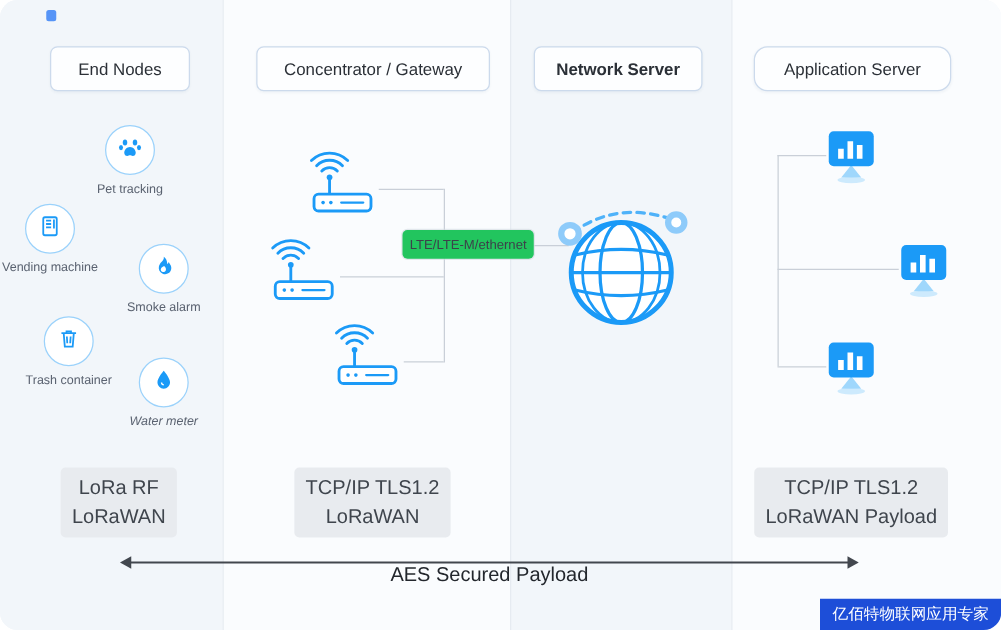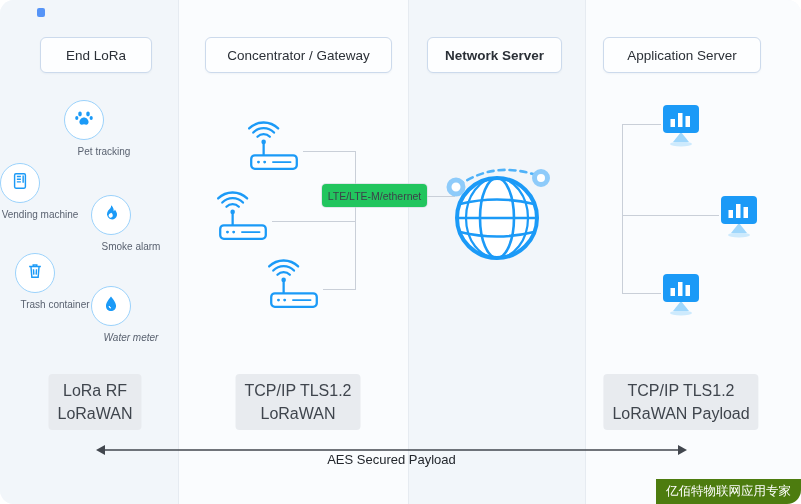--- a/index.html
+++ b/index.html
@@ -12,21 +12,21 @@
   .col-1{left:0;width:178px;background:#f2f6fa;}
   .col-2{left:178px;width:230px;background:#fafcfe;border-left:1px solid #e6ebf1;}
   .col-3{left:408px;width:177px;background:#f2f6fa;border-left:1px solid #e6ebf1;}
   .col-4{left:585px;width:216px;background:#fafcfe;border-left:1px solid #e6ebf1;}
 
   .pill{
     position:absolute;display:flex;align-items:center;justify-content:center;
     background:#fdfeff;border:1px solid #ccdaec;border-radius:6px;
     font-size:13.5px;color:#2b3037;box-shadow:0 1px 2px rgba(40,70,110,.05);
   }
-  .node{position:absolute;width:80px;display:flex;flex-direction:column;}
+  .node{position:absolute;width:80px;display:flex;flex-direction:column;align-items:center;}
   .node .circle{
     width:38px;height:38px;border:1.6px solid #9bd2fb;border-radius:50%;
     background:#ffffff;display:flex;align-items:center;justify-content:center;
   }
   .node .nlabel{margin-top:6px;font-size:10px;color:#5a6270;text-align:center;}
 
   .line{position:absolute;background:#c9cfd8;}
   .hline{height:1px;}
   .vline{width:1px;}
 
@@ -39,47 +39,47 @@
     position:absolute;transform:translateX(-50%);
     background:#e8ebef;border-radius:4px;padding:5px 9px;
     font-size:16px;color:#3f454d;line-height:1.45;text-align:center;white-space:nowrap;
   }
   .router{position:absolute;}
   .monitor{position:absolute;}
 
   #arrow-wrap{position:absolute;left:95px;top:443px;width:593px;}
   #arrow-label{
     position:absolute;left:95px;top:452px;width:593px;text-align:center;
-    font-size:13px;color:#23272d;
+    font-size:16px;color:#23272d;
   }
   #watermark{
-    position:absolute;right:0;bottom:0;height:25px;background:#4d7c0f;
+    position:absolute;right:0;bottom:0;height:25px;background:#1d4ed8;
     color:#ffffff;font-size:12.5px;display:flex;align-items:center;padding:0 10px;
   }
   #corner-logo{
     position:absolute;left:37px;top:8px;width:8px;height:9px;border-radius:2px;
     background:#3b82f6;opacity:.85;
   }
 </style>
 </head>
 <body>
 
 <div id="stage">
 
   <div class="col col-1"></div>
   <div class="col col-2"></div>
   <div class="col col-3"></div>
   <div class="col col-4"></div>
 
   <div id="corner-logo"></div>
 
-  <div class="pill" style="left:40px;top:37px;width:110px;height:34px;">End LoRa</div>
+  <div class="pill" style="left:40px;top:37px;width:110px;height:34px;">End Nodes</div>
   <div class="pill" style="left:205px;top:37px;width:185px;height:34px;">Concentrator / Gateway</div>
   <div class="pill" style="left:427px;top:37px;width:133px;height:34px;font-weight:bold;">Network Server</div>
-  <div class="pill" style="left:603px;top:37px;width:156px;height:34px;">Application Server</div>
+  <div class="pill" style="left:603px;top:37px;width:156px;height:34px;border-radius:11px;">Application Server</div>
 
   <div class="node" style="left:64px;top:100px;">
     <div class="circle">
       <span>
         <svg width="20" height="20" viewBox="0 0 20 20" fill="#1b9af7">
           <ellipse cx="6" cy="6" rx="1.8" ry="2.4"></ellipse>
           <ellipse cx="14" cy="6" rx="1.8" ry="2.4"></ellipse>
           <ellipse cx="2.8" cy="10" rx="1.6" ry="2.1"></ellipse>
           <ellipse cx="17.2" cy="10" rx="1.6" ry="2.1"></ellipse>
           <path d="M10 9.5c2.6 0 4.6 2.4 4.6 4.6 0 1.6-1.1 2.6-2.4 2.6-.9 0-1.5-.5-2.2-.5s-1.3.5-2.2.5c-1.3 0-2.4-1-2.4-2.6C5.4 11.9 7.4 9.5 10 9.5z"></path>

